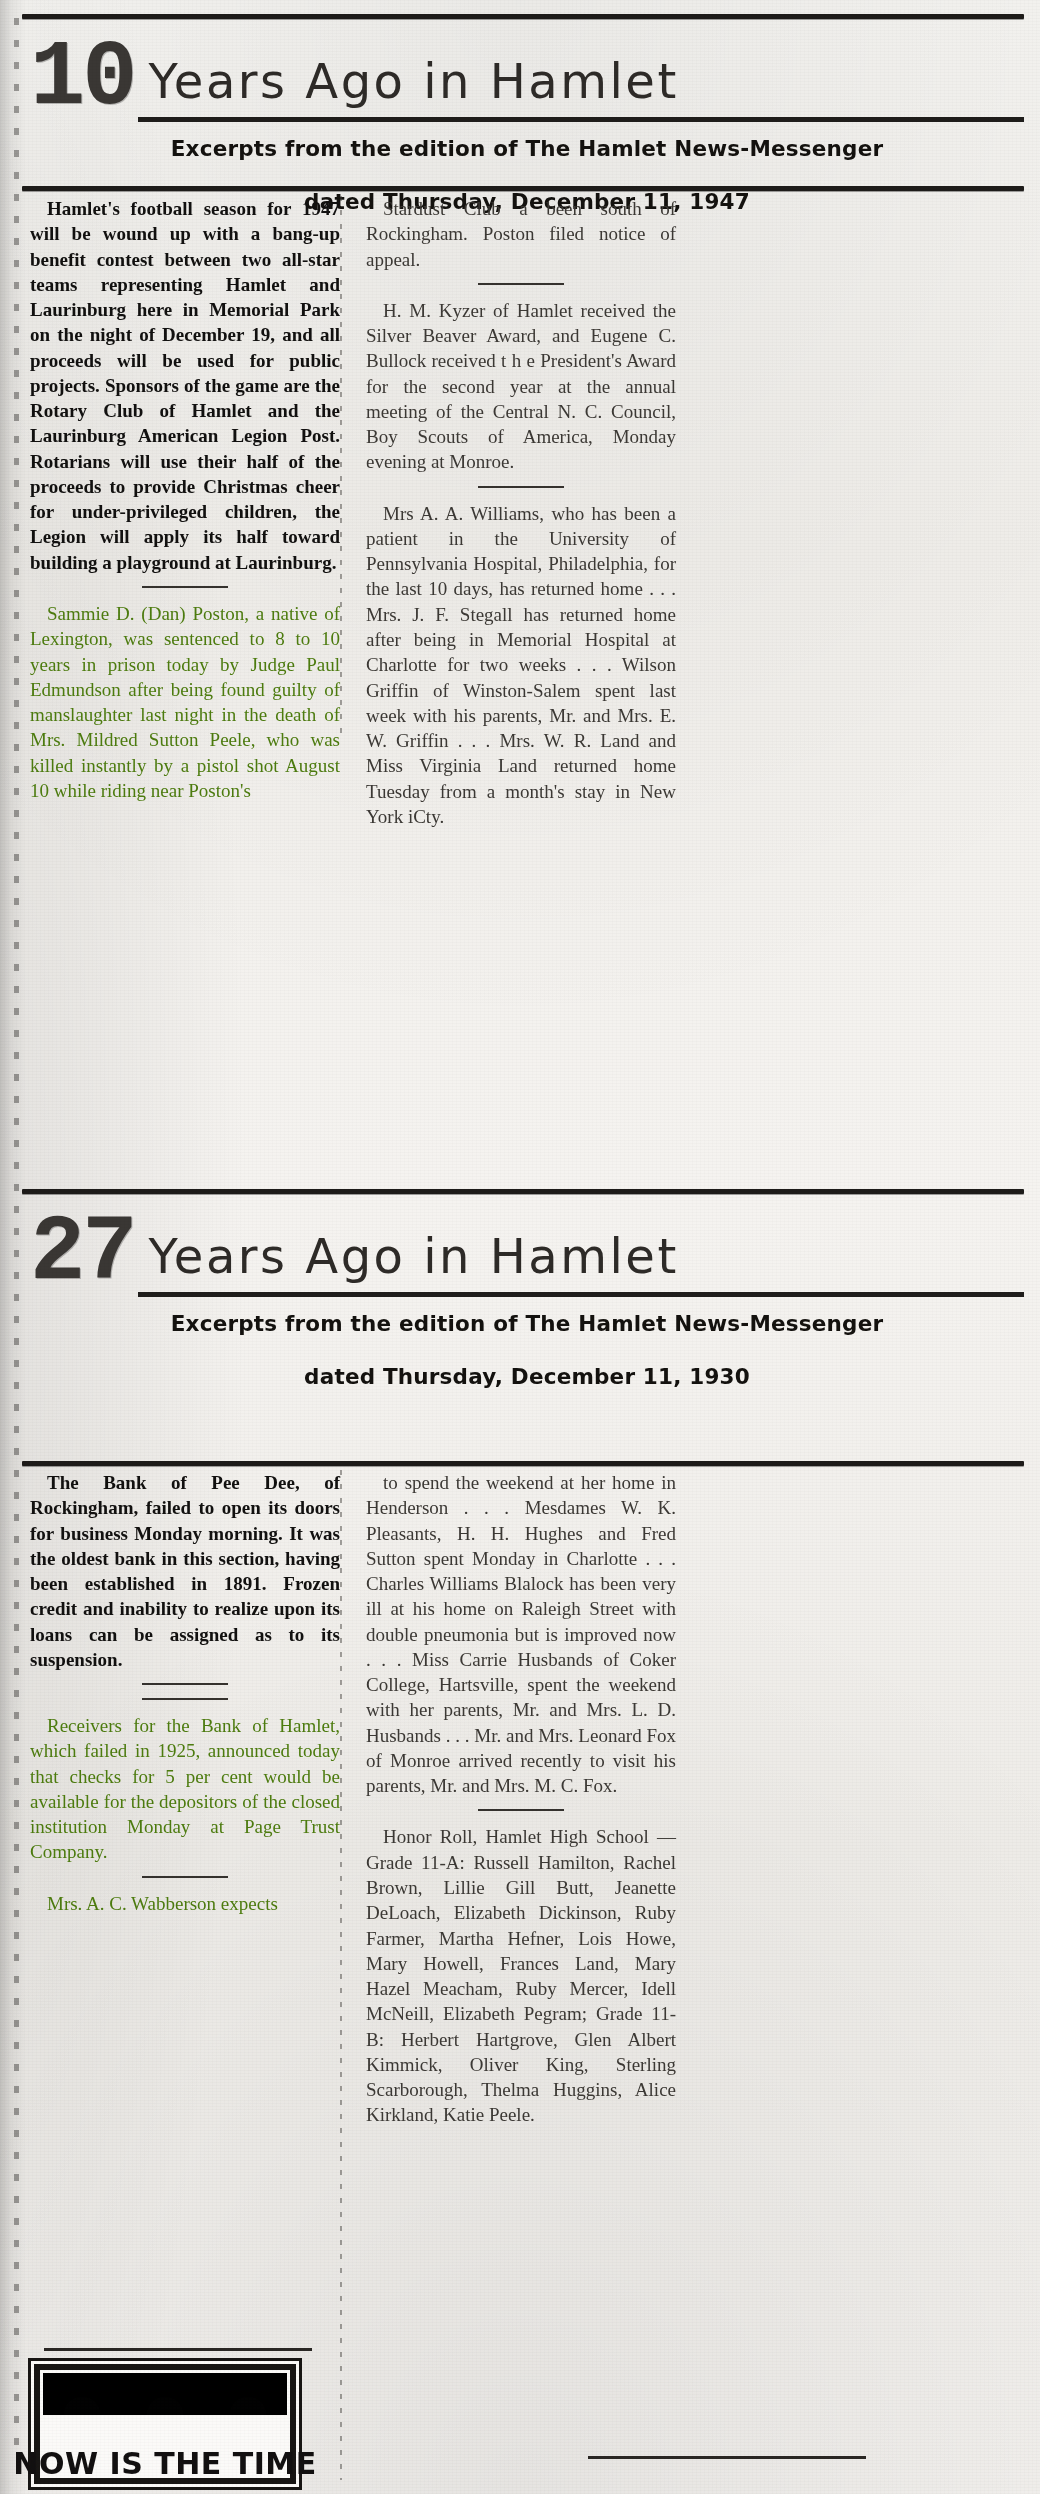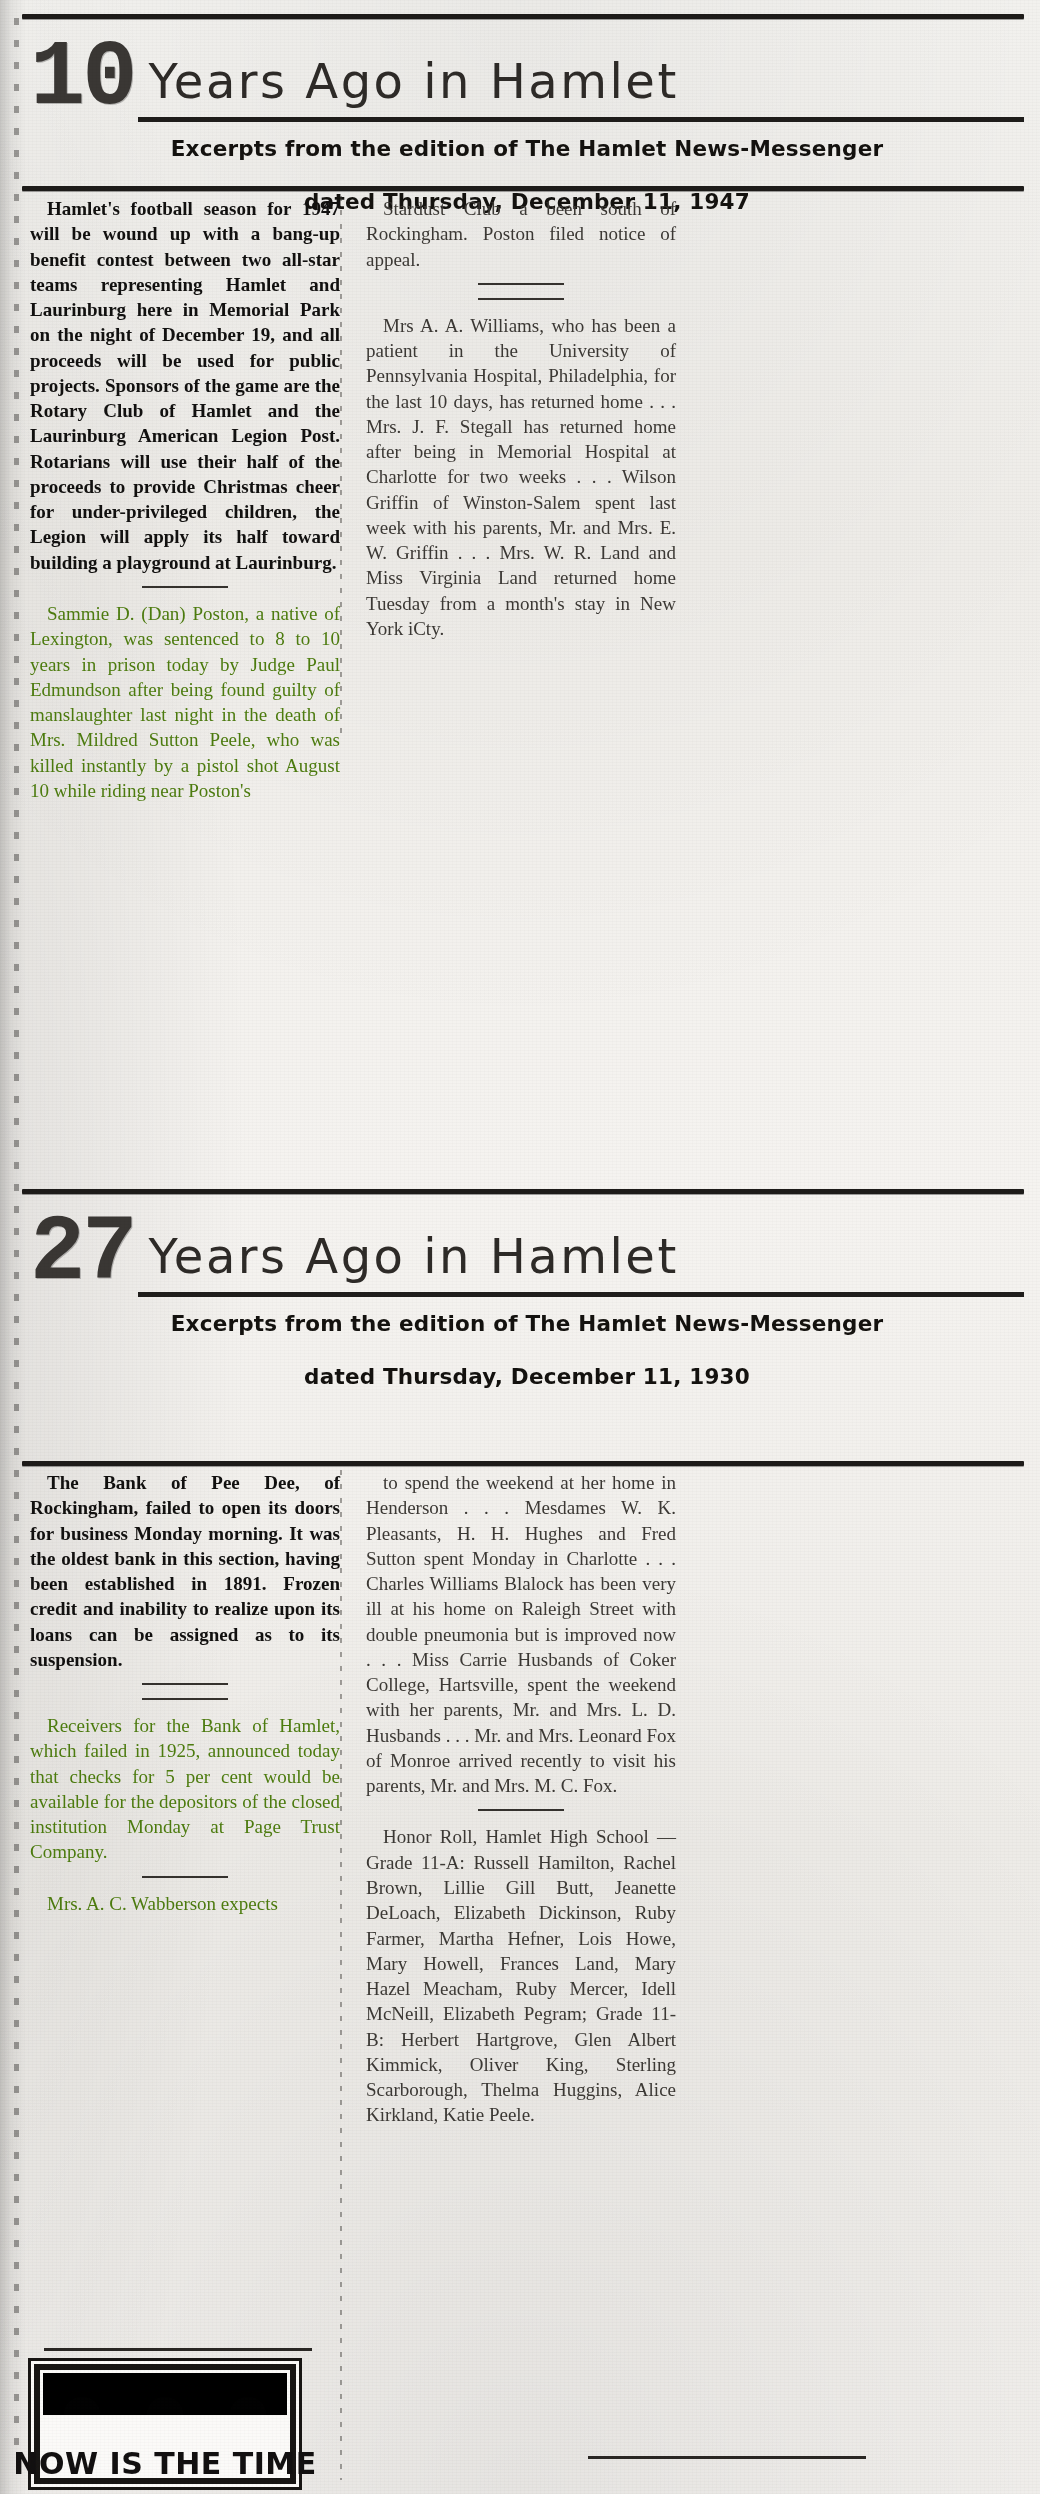--- a/index.html
+++ b/index.html
@@ -244,20 +244,21 @@
 
     <div class="col">
       <p class="bold">Hamlet's football season for 1947 will be wound up with a bang-up benefit contest between two all-star teams representing Hamlet and Laurinburg here in Memorial Park on the night of December 19, and all proceeds will be used for public projects. Sponsors of the game are the Rotary Club of Hamlet and the Laurinburg American Legion Post. Rotarians will use their half of the proceeds to provide Christmas cheer for under-privileged children, the Legion will apply its half toward building a playground at Laurinburg.</p>
       <div class="hr-mid"></div>
       <p class="semi">Sammie D. (Dan) Poston, a native of Lexington, was sentenced to 8 to 10 years in prison today by Judge Paul Edmundson after being found guilty of manslaughter last night in the death of Mrs. Mildred Sutton Peele, who was killed instantly by a pistol shot August 10 while riding near Poston's</p>
     </div>
 
     <div class="col">
       <p class="faint">Stardust Club a been south of Rockingham. Poston filed notice of appeal.</p>
       <div class="hr-mid"></div>
+      <p class="faint">H. M. Kyzer of Hamlet received the Silver Beaver Award, and Eugene C. Bullock received t h e President's Award for the second year at the annual meeting of the Central N. C. Council, Boy Scouts of America, Monday evening at Monroe.</p>
       <div class="hr-mid"></div>
       <p class="faint">Mrs A. A. Williams, who has been a patient in the University of Pennsylvania Hospital, Philadelphia, for the last 10 days, has returned home . . . Mrs. J. F. Stegall has returned home after being in Memorial Hospital at Charlotte for two weeks . . . Wilson Griffin of Winston-Salem spent last week with his parents, Mr. and Mrs. E. W. Griffin . . . Mrs. W. R. Land and Miss Virginia Land returned home Tuesday from a month's stay in New York iCty.</p>
     </div>
 
   </div>
 
   <div class="rule-thick" style="top:1189px;"></div>
 
   <div class="masthead" style="top:1205px;">
     <div class="mast-row">

